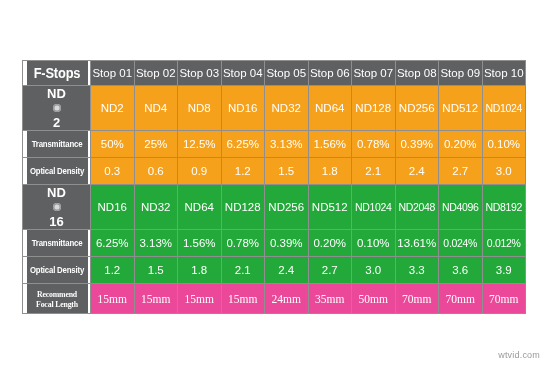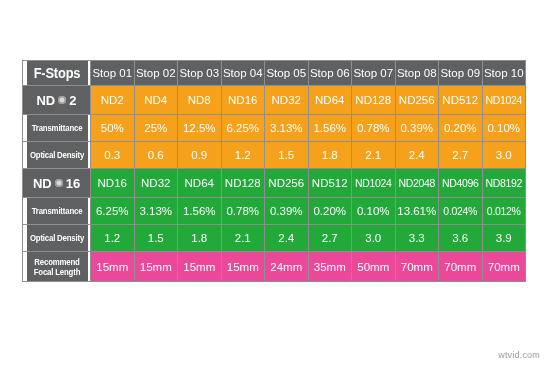--- a/index.html
+++ b/index.html
@@ -92,28 +92,29 @@
   }
   td.val.small {
     font-size: 10.5px;
     letter-spacing: -0.3px;
   }
 
   
   tr.header { height: 25px; }
   tr.r-nd   { height: 29px; }
   tr.r-std  { height: 27px; }
-  tr.r-blue { height: 30px; }
+  tr.r-blue { height: 30px; font-family: Liberation Serif, serif; }
 
   
   .nd-label-inner {
     display: inline-flex;
     align-items: center;
     justify-content: space-between;
     gap: 3px;
+    flex-direction: column;
   }
   .dot-icon {
     display: inline-block;
     width: 8px;
     height: 8px;
     border-radius: 50%;
     background: #d9d9d9;
     box-shadow: inset 0 0 0 1.5px #9a9a9a;
     flex: 0 0 auto;
   }

